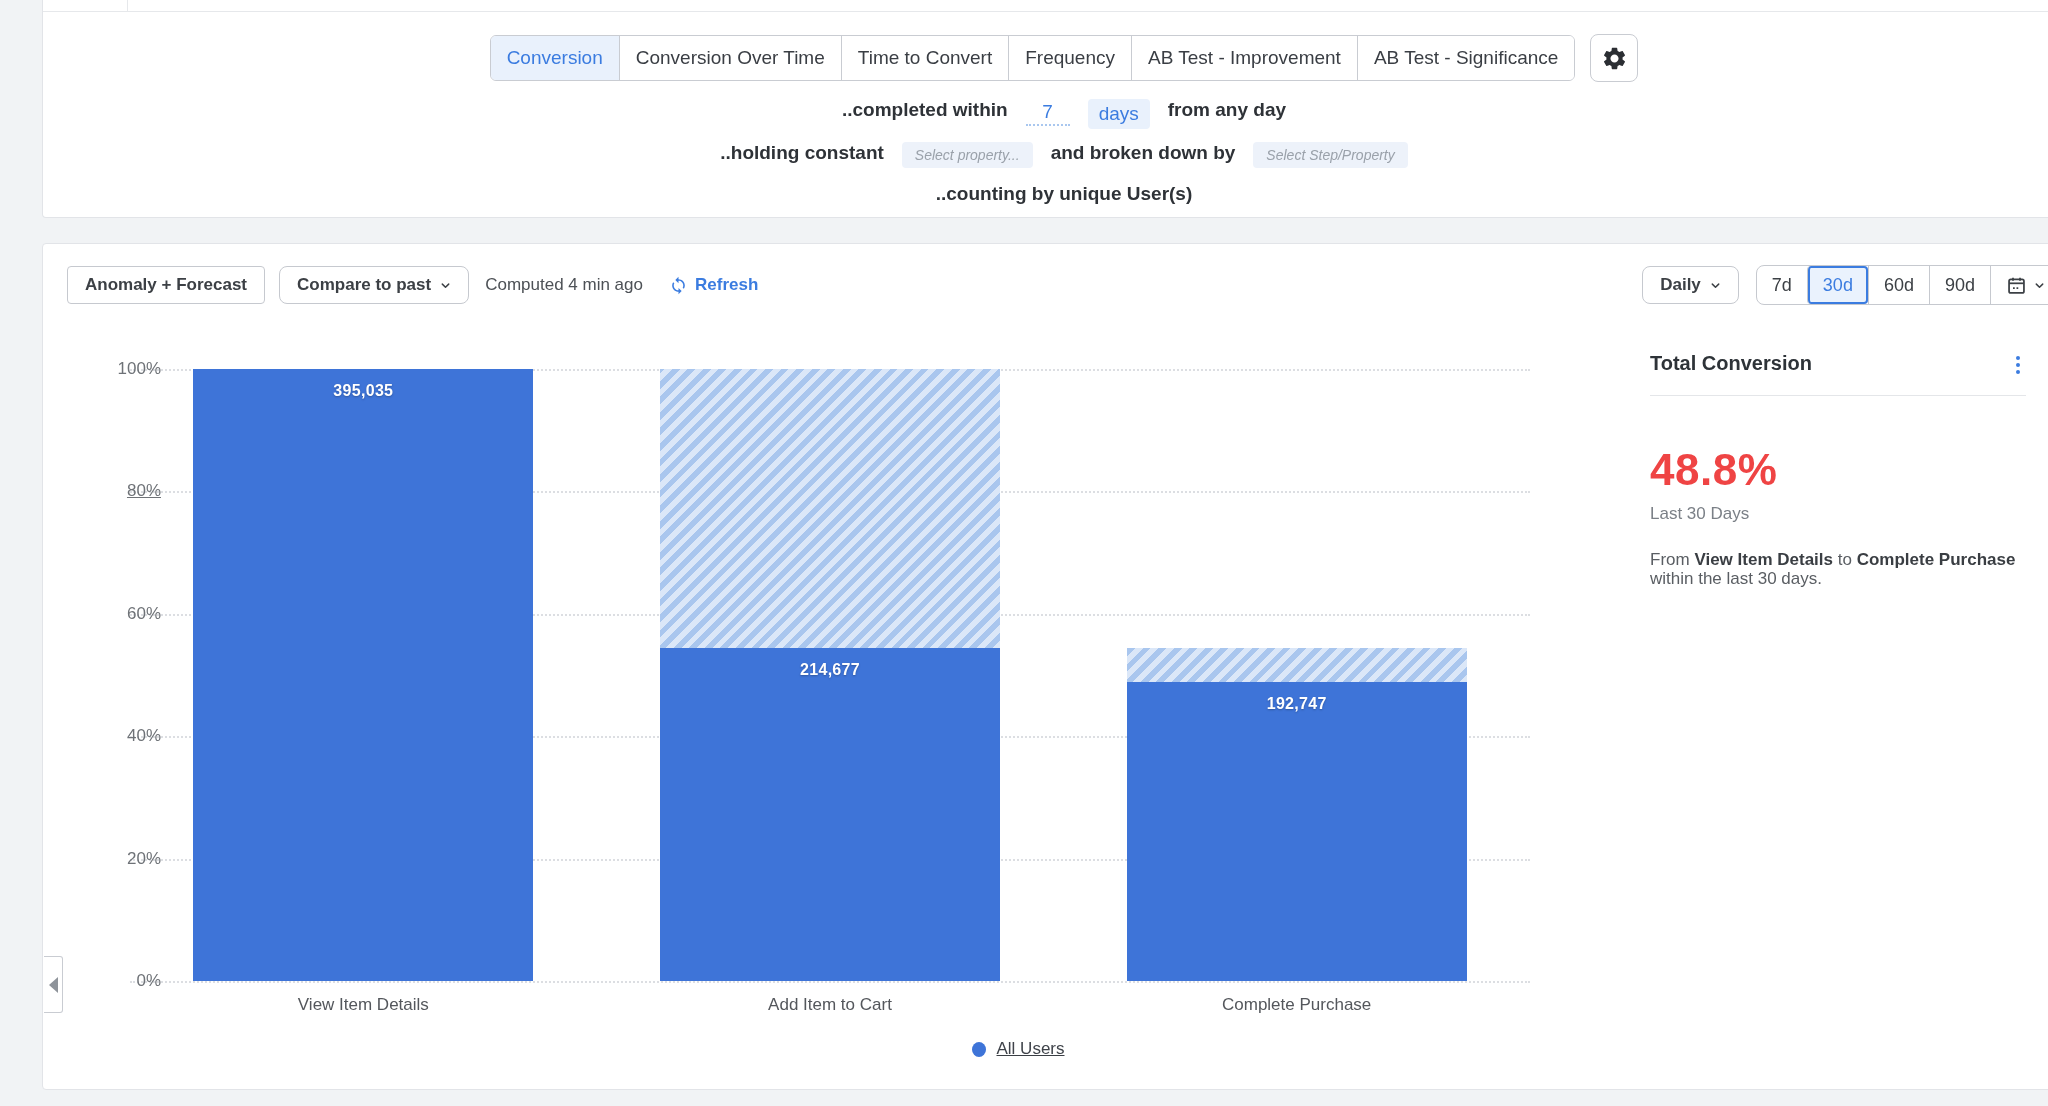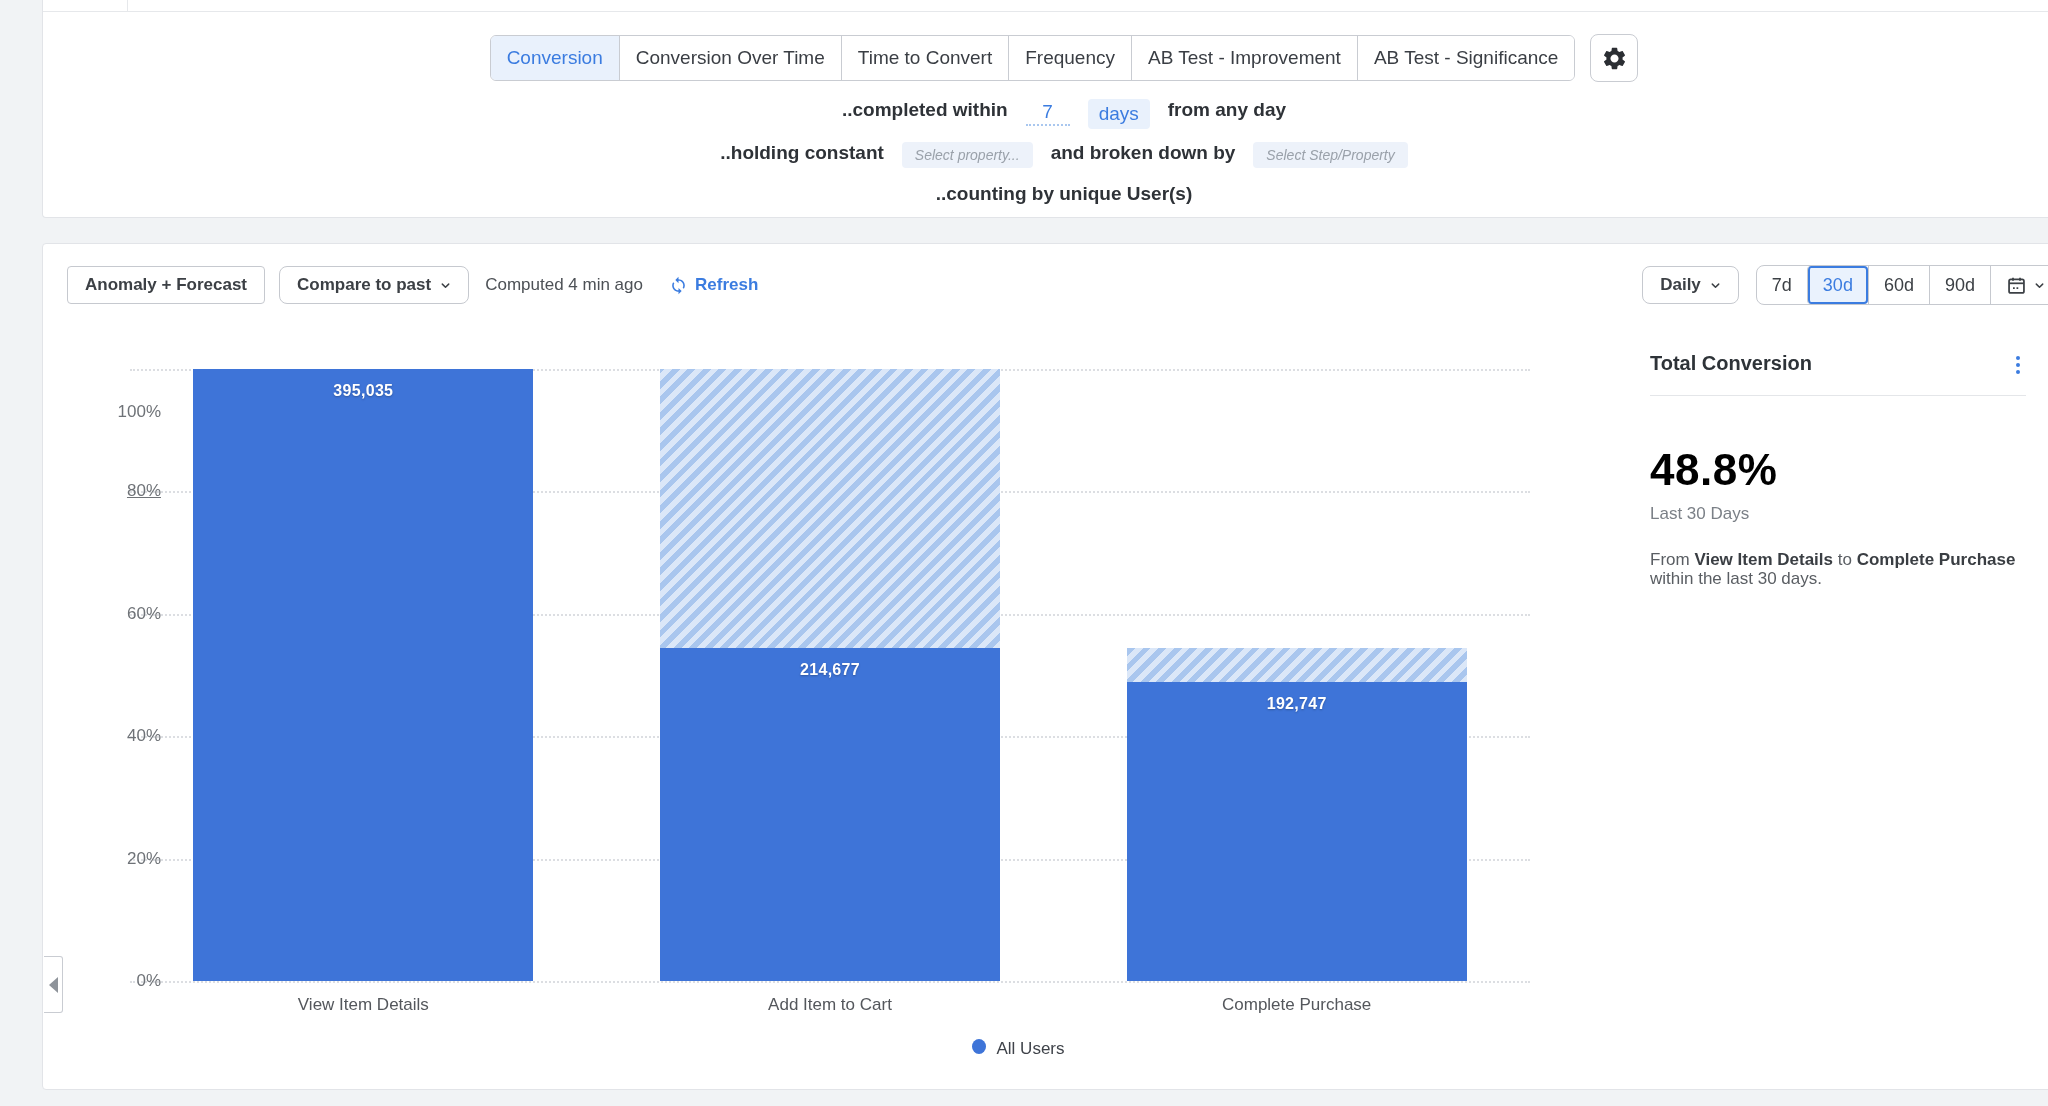--- a/index.html
+++ b/index.html
@@ -56,35 +56,35 @@
   .y-label { position:absolute; right:1924px; transform:translateY(-50%); font-size:17px; color:#6e7277; white-space:nowrap; }
   .plot-area { position:absolute; left:87px; top:125px; width:1400px; height:612px; }
   .gridline { position:absolute; left:0; width:100%; height:0; border-top:2px dotted #dcdee2; }
   .bar { position:absolute; z-index:2; }
   .bar.solid { background:#3e74d8; }
   .bar.dropoff { background:repeating-linear-gradient(-45deg, #dbe7f8 0px, #dbe7f8 5.5px, #a9c6ee 5.5px, #a9c6ee 11px); }
   .bar-value { position:absolute; left:0; width:100%; text-align:center; color:#fff; font-size:16px; font-weight:700; letter-spacing:.3px; text-shadow:0 1px 2px rgba(30,50,90,.45); z-index:3; }
   .x-label { position:absolute; transform:translateX(-50%); top:626px; font-size:17px; color:#54575c; white-space:nowrap; }
 
   .legend { position:absolute; left:0; width:1951px; top:795px; display:flex; justify-content:center; align-items:center; gap:10px; }
-  .legend-item { display:flex; gap:10px; cursor:pointer; }
+  .legend-item { display:flex; align-items:center; gap:10px; cursor:pointer;text-decoration:underline; }
   .legend-dot { width:14px; height:15px; border-radius:50%; background:#3e74d8; }
   .legend-label { font-size:17px; color:#3f434a; }
 
   .collapse-handle { position:absolute; left:1px; top:712px; width:19px; height:57px; background:#fff; border:1px solid #c9ccd2; border-left:none; border-radius:0 3px 3px 0; display:flex; align-items:center; justify-content:center; cursor:pointer; z-index:4; }
   .collapse-handle .tri { width:0; height:0; border-top:8px solid transparent; border-bottom:8px solid transparent; border-right:9px solid #8e939a; }
 
   
   .summary { position:absolute; left:1607px; top:108px; width:376px; }
   .summary-head { display:flex; align-items:flex-start; justify-content:space-between; }
   .summary-title { font-size:20px; font-weight:700; color:#2e3338; }
   .kebab { display:flex; flex-direction:column; gap:3px; padding:4px 6px; cursor:pointer; }
   .kebab i { width:4px; height:4px; border-radius:50%; background:#3b7ce0; display:block; }
   .summary-divider { margin-top:17px; height:1px; background:#e4e6e9; }
-  .summary-value { margin-top:49px; font-size:44px; font-weight:700; color:#000000; letter-spacing:.5px; }
+  .summary-value { margin-top:49px; font-size:44px; font-weight:700; color:#ef4444; letter-spacing:.5px; }
   .summary-period { margin-top:9px; font-size:17px; color:#7b8087; }
   .summary-desc { margin-top:26px; font-size:17px; color:#5a5e63; line-height:19px; width:372px; }
   .summary-desc b { color:#3a3e43; }
 
   svg { display:block; }
 </style>
 </head>
 <body>
 
 <div class="card query-card">
@@ -200,21 +200,21 @@
         <div class="bar dropoff" style="left: 530px; width: 340px; bottom: 333px; height: 279px;"></div>
         <div class="bar solid" style="left: 530px; width: 340px; bottom: 0px; height: 333px;"></div>
         <div class="bar-value" style="left: 530px; width: 340px; top: 292px;">214,677</div>
         <div class="x-label" style="left: 700px;">Add Item to Cart</div>
         <div class="bar dropoff" style="left: 996.667px; width: 340px; bottom: 299px; height: 34px;"></div>
         <div class="bar solid" style="left: 996.667px; width: 340px; bottom: 0px; height: 299px;"></div>
         <div class="bar-value" style="left: 996.667px; width: 340px; top: 326px;">192,747</div>
         <div class="x-label" style="left: 1166.67px;">Complete Purchase</div>
       </div>
     <div id="y-axis">
-        <div class="y-label" style="top: 125px; margin-top: 43px;">100%</div>
+        <div class="y-label" style="top: 125px;">100%</div>
         <div class="y-label" style="top: 247.4px; text-decoration: underline;">80%</div>
         <div class="y-label" style="top: 369.8px;">60%</div>
         <div class="y-label" style="top: 492.2px;">40%</div>
         <div class="y-label" style="top: 614.6px;">20%</div>
         <div class="y-label" style="top: 737px;">0%</div>
       </div>
     <div class="legend" id="legend">
         <div class="legend-item">
           <span class="legend-dot" style="background: rgb(62, 116, 216);"></span>
           <span class="legend-label">All Users</span>

